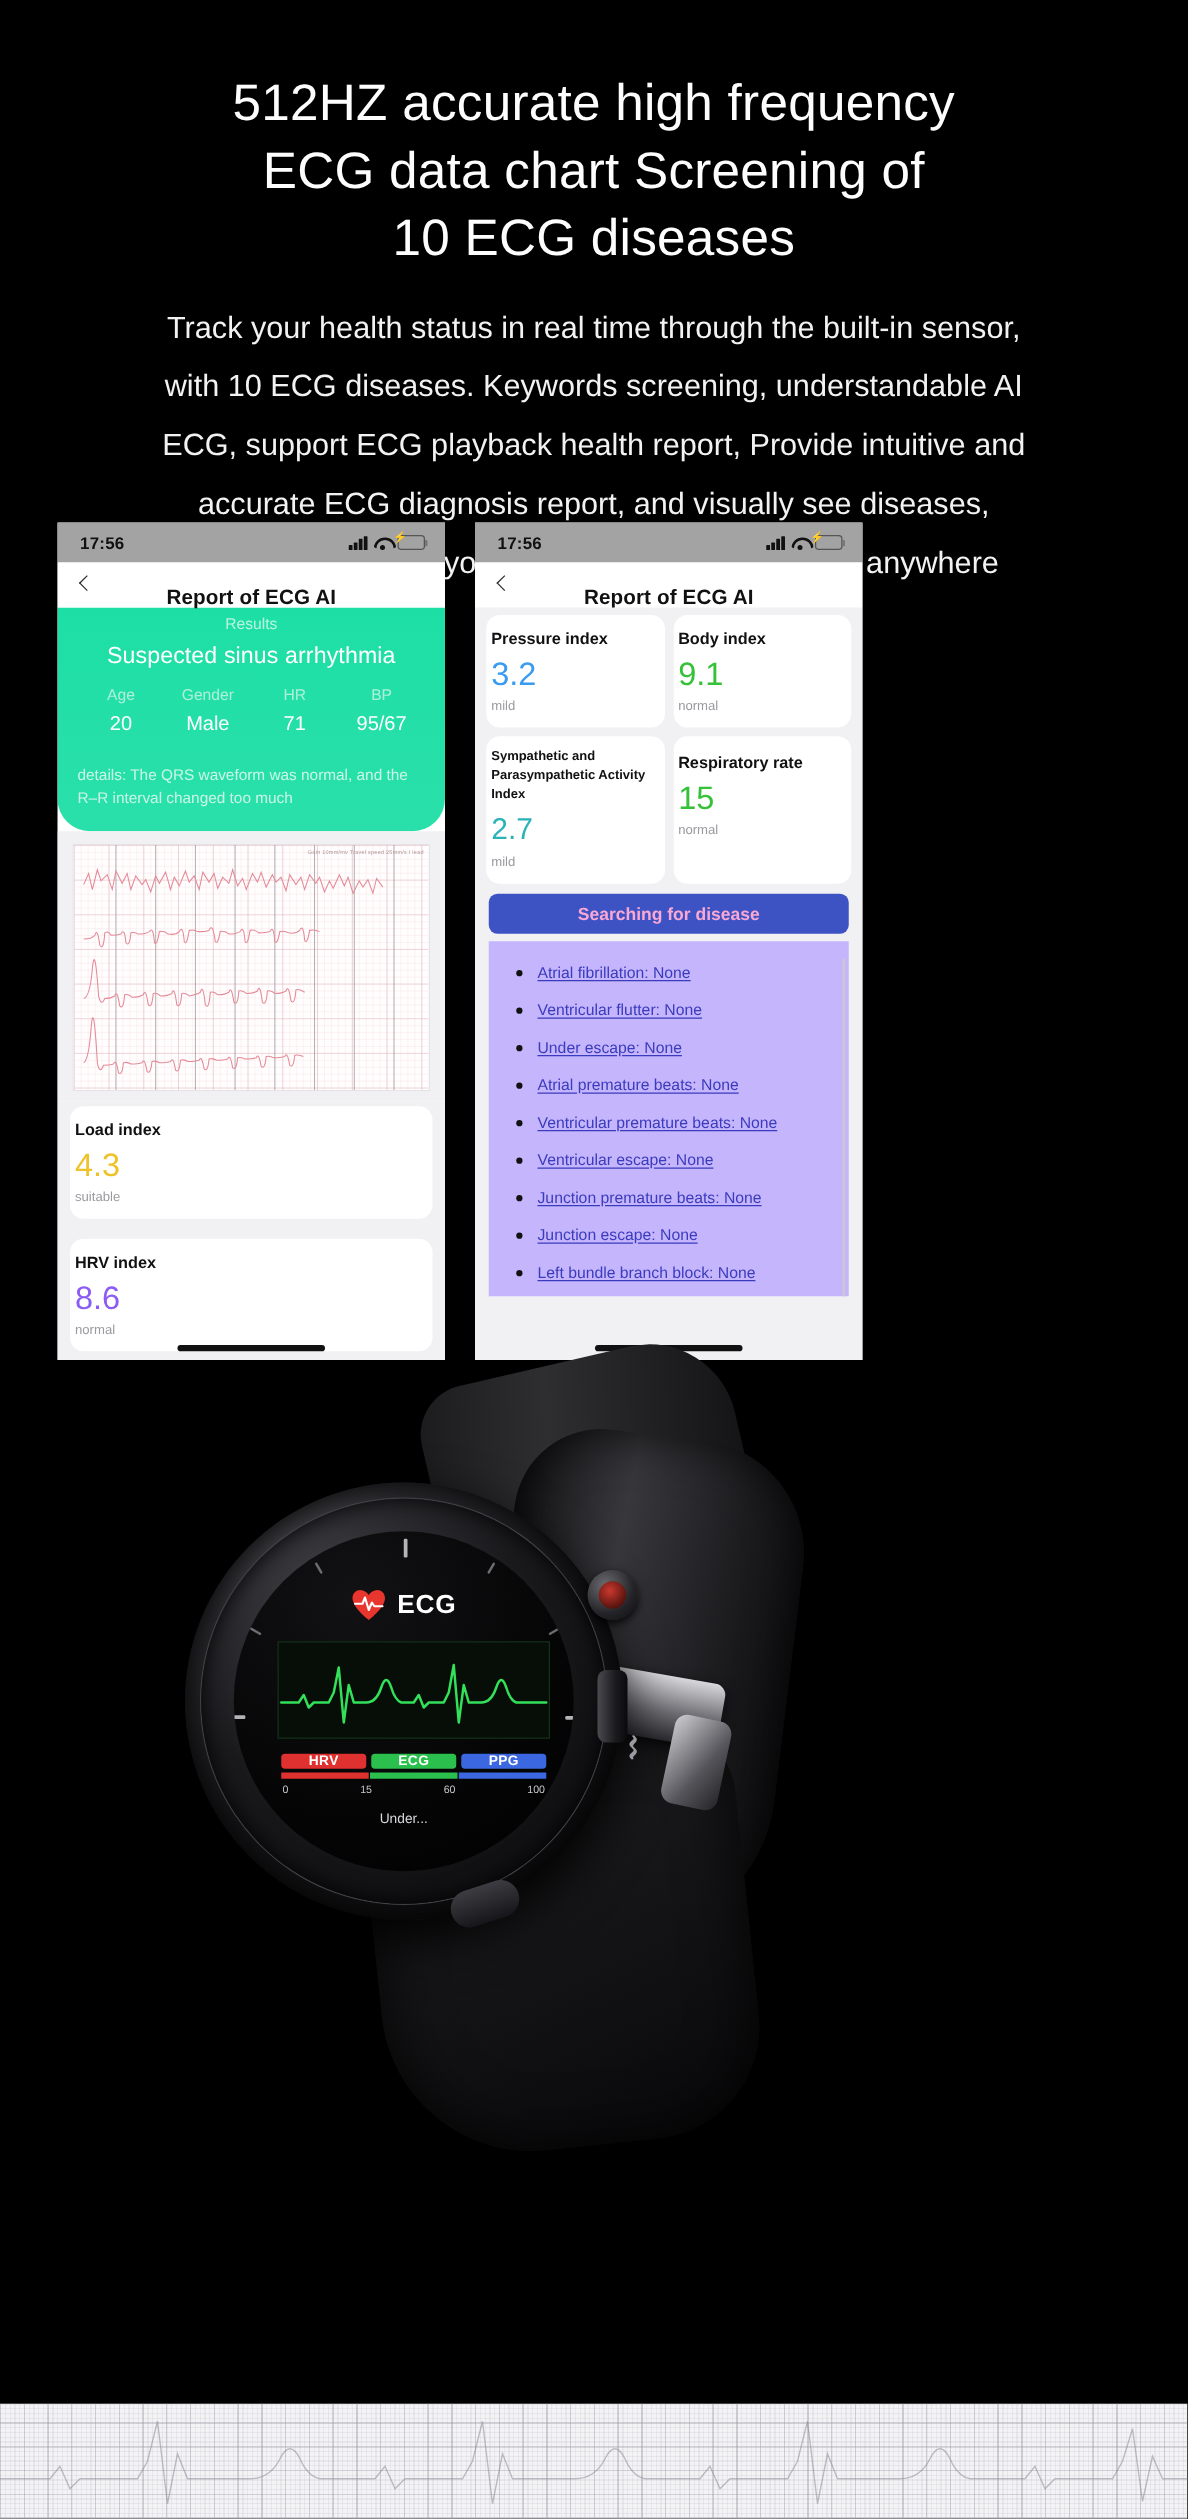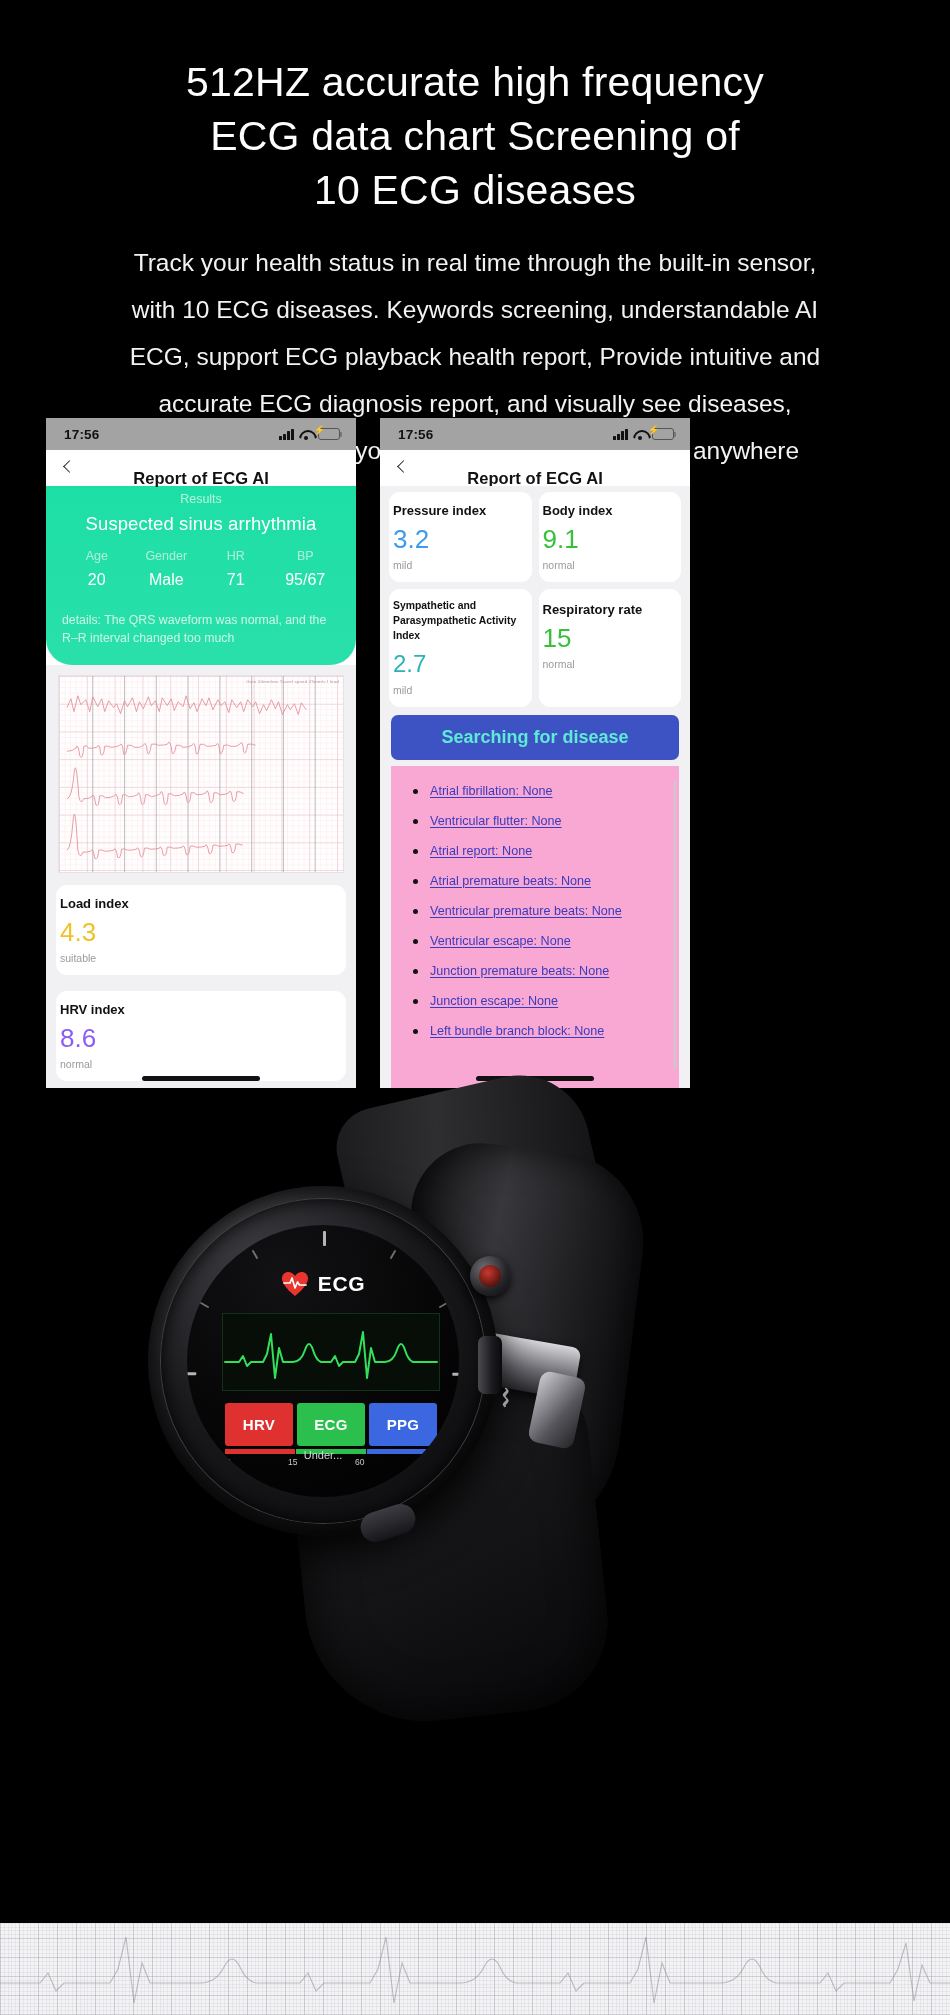--- a/index.html
+++ b/index.html
@@ -124,26 +124,26 @@
     padding:11px 4px 11px 4px; min-width:0;
   }
   .card .t { font-size:13px; font-weight:700; color:#111; line-height:15px; }
   .card .t.small { font-size:10.4px; }
   .card .n { font-size:26px; font-weight:400; margin-top:6px; line-height:30px; }
   .card .s { font-size:10.5px; color:#9a9a9f; margin-top:5px; }
 
   
   .rbody { background:#f1f1f4; padding:6px 9px 0 9px; height:602px; position:relative; }
   .searchbtn {
-    margin:8px 2px 0 2px; height:45px; background:#3d53c4; border-radius:7px;
+    margin:8px 2px 0 2px; height:32px; background:#3d53c4; border-radius:7px;
     display:flex; align-items:center; justify-content:center;
-    color:#5eead4; font-size:18px; font-weight:700;
-  }
-  .dlist { background:#f9a8d4; margin:6px 2px 0 2px; padding:10px 0 0 0;
-           position:relative; height:322px; overflow:hidden;}
+    color:#f9a8d4; font-size:14px; font-weight:700;
+  }
+  .dlist { background:#c4b5fd; margin:6px 2px 0 2px; padding:10px 0 0 0;
+           position:relative; height:284px; overflow:hidden;}
   .ditem { display:flex; align-items:flex-start; padding:7px 14px 7px 22px; }
   .ditem .dot { width:5px; height:5px; border-radius:50%; background:#111;
                 margin:6px 12px 0 0; flex:0 0 auto; }
   .ditem .dtxt { font-size:12.6px; color:#3b3bbd; text-decoration:underline;
                  text-underline-offset:2px; line-height:16px; }
   .scrollbar { position:absolute; right:3px; top:14px; width:2.4px; height:290px;
                background:#c9c9ce; border-radius:2px;}
 
   .homebar { position:absolute; bottom:7px; left:50%; transform:translateX(-50%);
              width:118px; height:5px; background:#111; border-radius:3px; }
@@ -204,22 +204,22 @@
   .heart { width:28px; height:26px; position:relative; }
   .heart svg { width:28px; height:26px; display:block; }
   .ecgTitle .txt { font-size:21px; font-weight:700; color:#fff; letter-spacing:.6px;}
 
   .wave { position:absolute; left:35px; top:88px; width:218px; height:78px;
           background:#070d07; border:1px solid #13301a; }
   .wave svg { display:block; width:100%; height:100%; }
 
   .legend { position:absolute; left:38px; top:178px; width:212px; }
   .legend .chips { display:flex; gap:4px; }
-  .legend .chip { flex:1; text-align:center; font-size:15px; font-weight:700;
-      color:#fff; border-radius:3px; padding:13px 0; letter-spacing:.3px;}
+  .legend .chip { flex:1; text-align:center; font-size:11px; font-weight:700;
+      color:#fff; border-radius:3px; padding:0 0; letter-spacing:.3px;}
   .legend .bars { display:flex; gap:1px; margin-top:3px; height:5px; }
   .legend .bars i { display:block; height:5px; }
   .legend .scale { display:flex; justify-content:space-between; margin-top:3px;
       font-size:8.5px; color:#c8c8ce; padding:0 1px;}
   .underTxt { position:absolute; top:224px; left:0; width:100%; text-align:center;
       font-size:11px; color:#d8d8dd; }
 
   .crown { position:absolute; left:470px; top:168px; width:40px; height:40px;
       border-radius:50%;
       background:radial-gradient(circle at 35% 30%,#6a6a70,#242428 60%,#0c0c0e);
@@ -422,21 +422,21 @@
         <div class="ditem">
             <span class="dot"></span>
             <span class="dtxt">Atrial fibrillation: None</span>
           </div>
         <div class="ditem">
             <span class="dot"></span>
             <span class="dtxt">Ventricular flutter: None</span>
           </div>
         <div class="ditem">
             <span class="dot"></span>
-            <span class="dtxt">Atrial report: None</span>
+            <span class="dtxt">Under escape: None</span>
           </div>
         <div class="ditem">
             <span class="dot"></span>
             <span class="dtxt">Atrial premature beats: None</span>
           </div>
         <div class="ditem">
             <span class="dot"></span>
             <span class="dtxt">Ventricular premature beats: None</span>
           </div>
         <div class="ditem">

